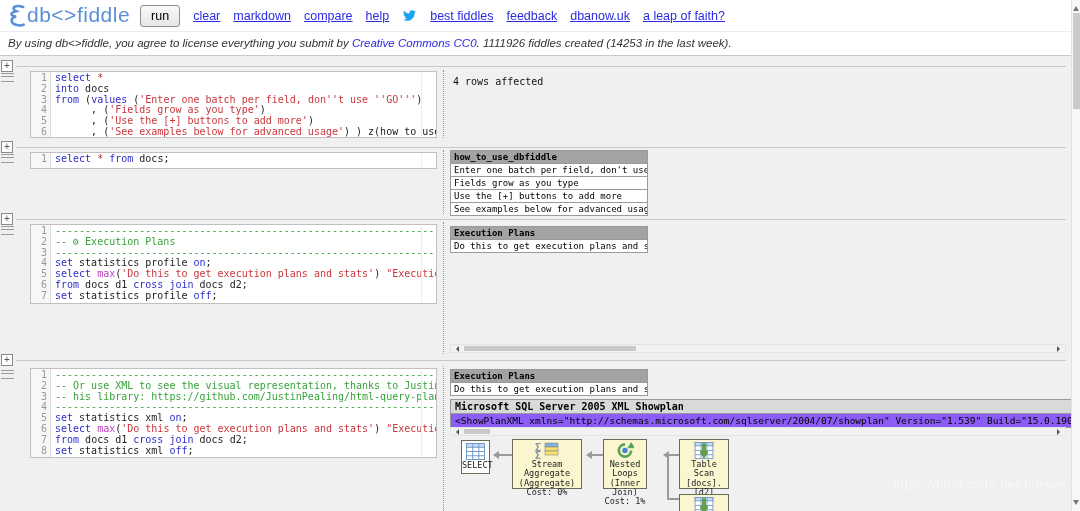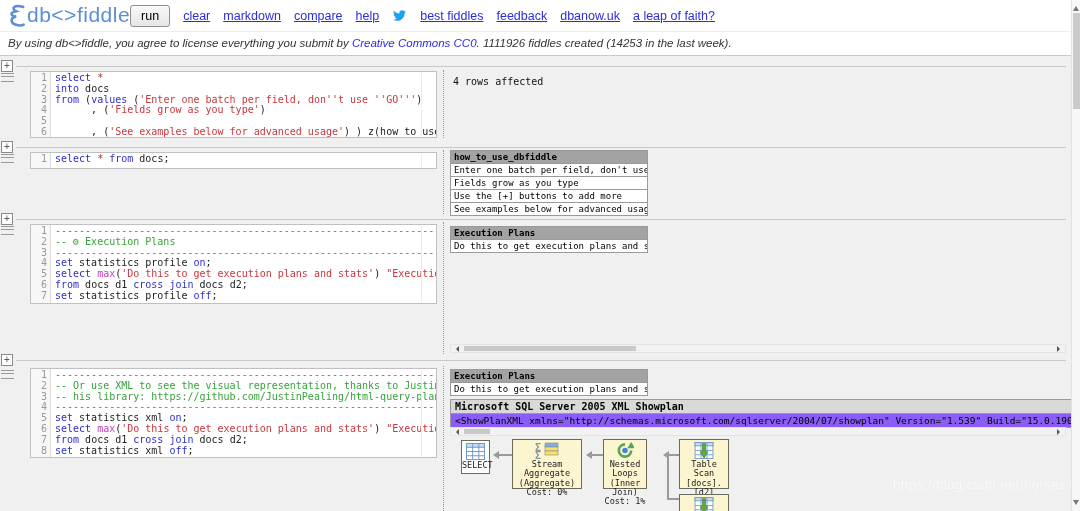--- a/index.html
+++ b/index.html
@@ -7,21 +7,21 @@
   body { font-family:"Liberation Sans", sans-serif; background:#fff; }
   .page { position:relative; width:1080px; height:511px; overflow:hidden; background:#fff; }
 
   
   .topbar { position:absolute; left:0; top:0; width:1071px; height:31px;
             display:flex; align-items:center; padding-left:8px; background:#fff; }
   .logo { display:flex; align-items:flex-start; color:#5b8ed8; font-size:21px;
           letter-spacing:0.5px; cursor:pointer; }
   .db-select { margin-left:16px; width:185px; height:22px; font-size:12.5px;
                font-family:"Liberation Sans",sans-serif; border:1px solid #767676; background:#fff; }
-  .run-btn { height:22px; padding:0 10px; font-size:12.5px;
+  .run-btn { margin-left:10px; height:22px; padding:0 10px; font-size:12.5px;
              border:1px solid #8f8f8f; border-radius:3px;
              background:linear-gradient(#f9f9f9,#e6e6e6); cursor:pointer; }
   .navlink { margin-left:13px; font-size:12.5px; color:#2b2be2; text-decoration:underline; cursor:pointer; white-space:nowrap; }
   .tw { margin-left:13px; display:inline-flex; cursor:pointer; }
 
   
   .notice { position:absolute; left:0; top:31px; width:1071px; height:25px;
             border-top:1px solid #ededed; border-bottom:1px solid #c9c9c9;
             background:#fff; font-style:italic; font-size:11.5px; color:#333;
             padding:5px 0 0 8px; white-space:nowrap; }
@@ -158,21 +158,21 @@
     <div class="handle" style="top:170px"></div>
     <div class="handle" style="top:314px"></div>
 
     <div class="editor" style="top:15px;height:67px">
         <div class="gutter-bg"></div>
         <div class="code-lines">
           <div class="code-line"><span class="ln">1</span><span class="ct"><span class="tok-kw">select</span><span class="tok-pl"> </span><span class="tok-op">*</span></span></div>
           <div class="code-line"><span class="ln">2</span><span class="ct"><span class="tok-kw">into</span><span class="tok-pl"> docs</span></span></div>
           <div class="code-line"><span class="ln">3</span><span class="ct"><span class="tok-kw">from</span><span class="tok-pl"> (</span><span class="tok-kw">values</span><span class="tok-pl"> (</span><span class="tok-str">'Enter one batch per field, don''t use ''GO'''</span><span class="tok-pl">)</span></span></div>
           <div class="code-line"><span class="ln">4</span><span class="ct"><span class="tok-pl">      , (</span><span class="tok-str">'Fields grow as you type'</span><span class="tok-pl">)</span></span></div>
-          <div class="code-line"><span class="ln">5</span></div>
+          <div class="code-line"><span class="ln">5</span><span class="ct"><span class="tok-pl">      , (</span><span class="tok-str">'Use the [+] buttons to add more'</span><span class="tok-pl">)</span></span></div>
           <div class="code-line"><span class="ln">6</span><span class="ct"><span class="tok-pl">      , (</span><span class="tok-str">'See examples below for advanced usage'</span><span class="tok-pl">) ) z(how_to_use_dbfiddle);</span></span></div>
         </div>
       </div>
     <div class="editor" style="top:96px;height:17px">
         <div class="gutter-bg"></div>
         <div class="code-lines">
           <div class="code-line"><span class="ln">1</span><span class="ct"><span class="tok-kw">select</span><span class="tok-pl"> </span><span class="tok-op">*</span><span class="tok-pl"> </span><span class="tok-kw">from</span><span class="tok-pl"> docs;</span></span></div>
         </div>
       </div>
     <div class="editor" style="top:168px;height:80px">

